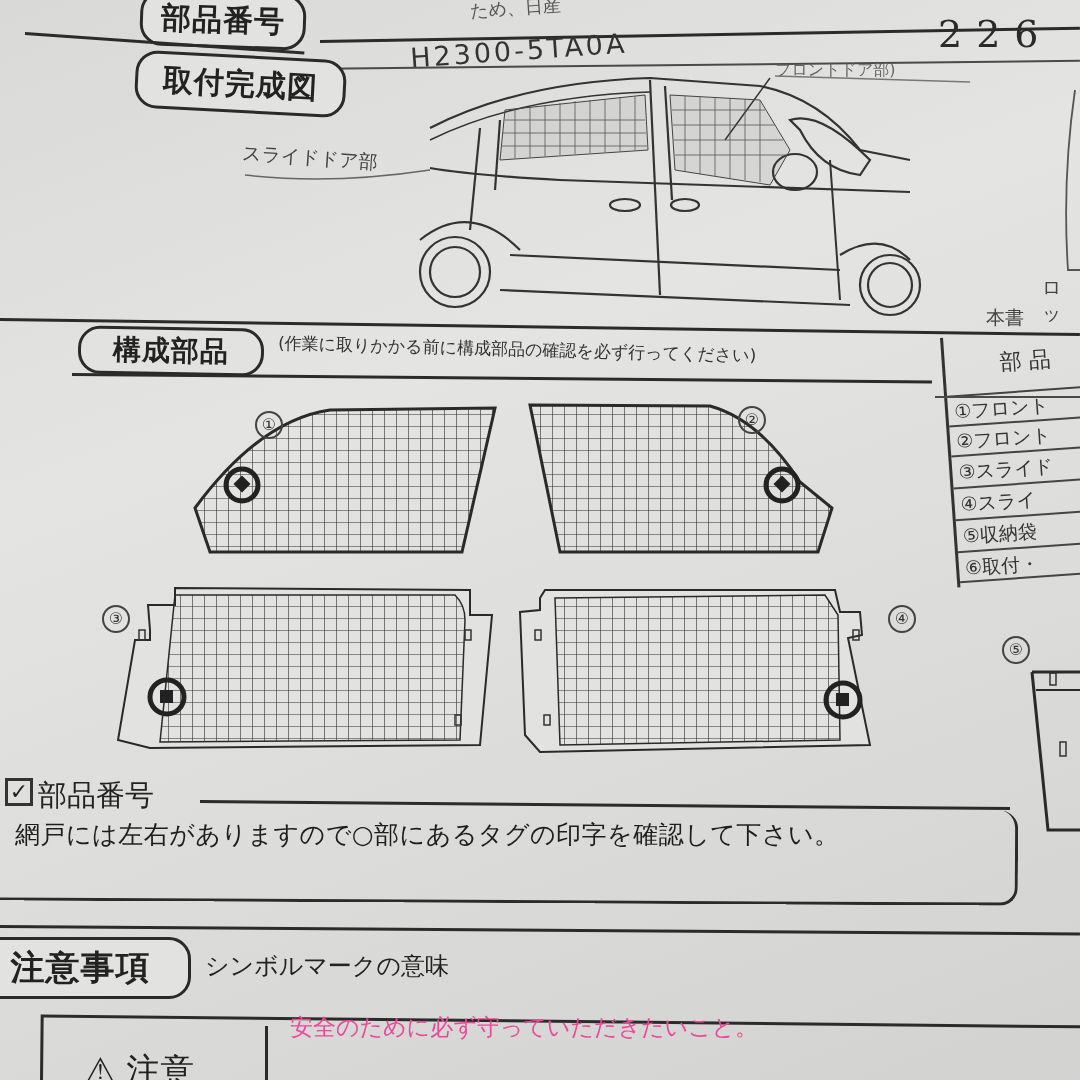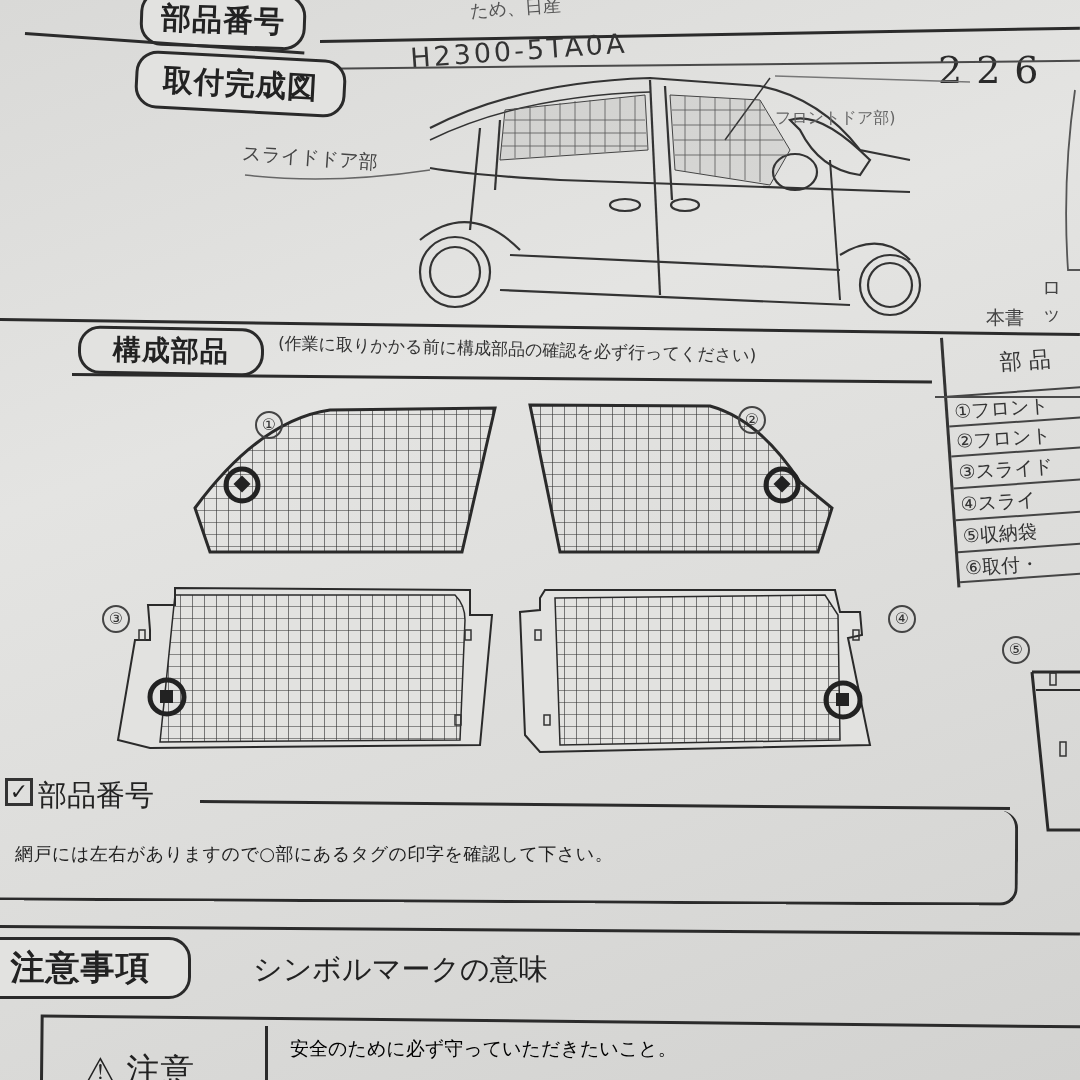--- a/index.html
+++ b/index.html
@@ -10,21 +10,21 @@
   }
   .abs { position:absolute; }
   .pill {
     position:absolute; border:3px solid #2a2a2a; border-radius:22px;
     font-weight:bold; color:#222; background:#e2e2e0;
     display:flex; align-items:center; justify-content:center; letter-spacing:1px;
   }
   .hline { position:absolute; height:3px; background:#2b2b2b; transform-origin:left center; }
   .thin { height:2px; background:#4a4a4a; }
   .partno { font-family:"DejaVu Sans", sans-serif; font-size:27px; color:#333; letter-spacing:3px; transform:rotate(-4deg); }
-  .bigno { font-family:"DejaVu Serif", serif; font-size:38px; letter-spacing:14px; color:#2a2a2a;margin-top:36px; }
+  .bigno { font-family:"DejaVu Serif", serif; font-size:38px; letter-spacing:14px; color:#2a2a2a; }
   .small-label { font-size:18px; color:#444; }
   .table { position:absolute; border-left:3px solid #333; }
   .table .cell { position:absolute; left:0; width:200px; border-top:2px solid #444; font-size:19px; color:#333; padding-left:6px; box-sizing:border-box; }
   .advice-box { position:absolute; border:3px solid #2b2b2b; border-radius:18px; }
   .caution-table { position:absolute; border:3px solid #2b2b2b; }
   .circ-num {
     position:absolute; width:24px; height:24px; border:2px solid #444; border-radius:50%;
     font-size:16px; text-align:center; line-height:24px; color:#333; font-family:"DejaVu Sans", sans-serif;
   }
   svg { position:absolute; overflow:visible; }
@@ -85,21 +85,21 @@
     <path d="M670 95 L760 100 L790 150 L770 185 L675 170 Z" fill="rgba(60,60,60,0.08)"></path>
   </g>
   <g stroke="#555" stroke-width="0.8">
     <path d="M515 108 V158 M530 106 V157 M545 105 V156 M560 103 V155 M575 101 V154 M590 100 V153 M605 99 V152 M620 97 V151 M635 96 V150"></path>
     <path d="M505 120 H645 M503 133 H646 M502 146 H647"></path>
     <path d="M685 96 V172 M700 97 V174 M715 97 V176 M730 98 V178 M745 99 V180 M760 101 V182"></path>
     <path d="M672 110 H765 M673 125 H775 M674 140 H783 M675 155 H787"></path>
   </g>
 </svg>
 
-<div class="abs small-label" style="left:775px;top:60px;color:#666;font-size:16px;margin-top:48px;">フロントドア部)</div>
+<div class="abs small-label" style="left:775px;top:60px;color:#666;font-size:16px;">フロントドア部)</div>
 <div class="abs small-label" style="left:242px;top:145px;font-size:19px;transform:rotate(4deg);">スライドドア部</div>
 <div class="abs small-label" style="left:1042px;top:275px;font-size:19px;">ロッ</div>
 <div class="abs small-label" style="left:986px;top:305px;font-size:19px;">本書</div>
 
 <div class="hline" style="left:0;top:318px;width:1080px;transform:rotate(0.8deg);"></div>
 
 <div class="pill" style="left:78px;top:327px;width:180px;height:42px;font-size:28px;transform:rotate(1deg);">構成部品</div>
 <div class="abs" style="left:278px;top:338px;font-size:17px;color:#333;transform:rotate(1.5deg);">(作業に取りかかる前に構成部品の確認を必ず行ってください)</div>
 <div class="hline" style="left:72px;top:373px;width:860px;transform:rotate(0.5deg);"></div>
 
@@ -155,23 +155,23 @@
   <div class="cell" style="top:150px;height:32px;line-height:30px;">④スライ</div>
   <div class="cell" style="top:182px;height:32px;line-height:30px;">⑤収納袋</div>
   <div class="cell" style="top:214px;height:32px;line-height:30px;border-bottom:2px solid #444;">⑥取付・</div>
 </div>
 <div class="hline thin" style="left:935px;top:396px;width:145px;"></div>
 
 <div class="abs" style="left:5px;top:778px;width:28px;height:28px;border:3px solid #333;box-sizing:border-box;font-size:22px;line-height:22px;text-align:center;font-weight:bold;">✓</div>
 <div class="abs" style="left:38px;top:776px;font-size:29px;color:#222;">部品番号</div>
 <div class="hline" style="left:200px;top:800px;width:810px;transform:rotate(0.5deg);"></div>
 <div class="advice-box" style="left:-20px;top:808px;width:1032px;height:92px;border-top:none;border-top-left-radius:0;transform:rotate(0.3deg);"></div>
-<div class="abs" style="left:15px;top:842px;font-size:18px;color:#1e1e1e;letter-spacing:0.5px;">網戸には左右がありますので○部にあるタグの印字を確認して下さい。</div>
+<div class="abs" style="left:15px;top:818px;font-size:25px;color:#1e1e1e;letter-spacing:0.5px;">網戸には左右がありますので○部にあるタグの印字を確認して下さい。</div>
 
 <div class="hline" style="left:0;top:925px;width:1080px;transform:rotate(0.4deg);"></div>
 
 <div class="pill" style="left:-30px;top:937px;width:215px;height:56px;font-size:34px;">注意事項</div>
-<div class="abs" style="left:205px;top:950px;font-size:29px;color:#222;margin-left:48px;">シンボルマークの意味</div>
+<div class="abs" style="left:205px;top:950px;font-size:24px;color:#222;">シンボルマークの意味</div>
 
 <div class="caution-table" style="left:40px;top:1020px;width:1060px;height:120px;transform:rotate(0.6deg);"></div>
 <div class="abs" style="left:265px;top:1026px;width:3px;height:60px;background:#2b2b2b;"></div>
 <div class="abs" style="left:85px;top:1048px;font-size:34px;color:#222;">⚠ 注意</div>
-<div class="abs" style="left:290px;top:1036px;font-size:19px;color:#000000;">安全のために必ず守っていただきたいこと。</div>
+<div class="abs" style="left:290px;top:1012px;font-size:23px;color:#ec4899;">安全のために必ず守っていただきたいこと。</div>
 
 </body></html>

